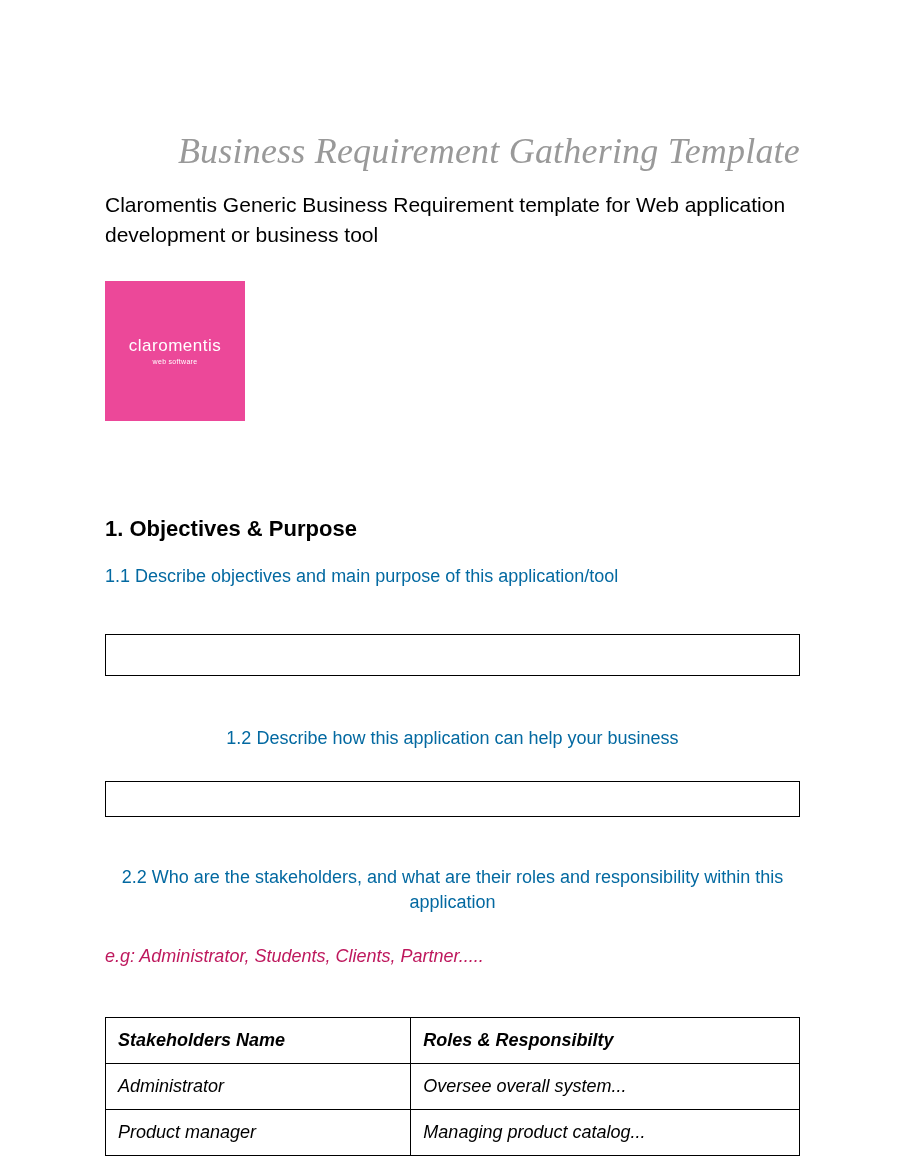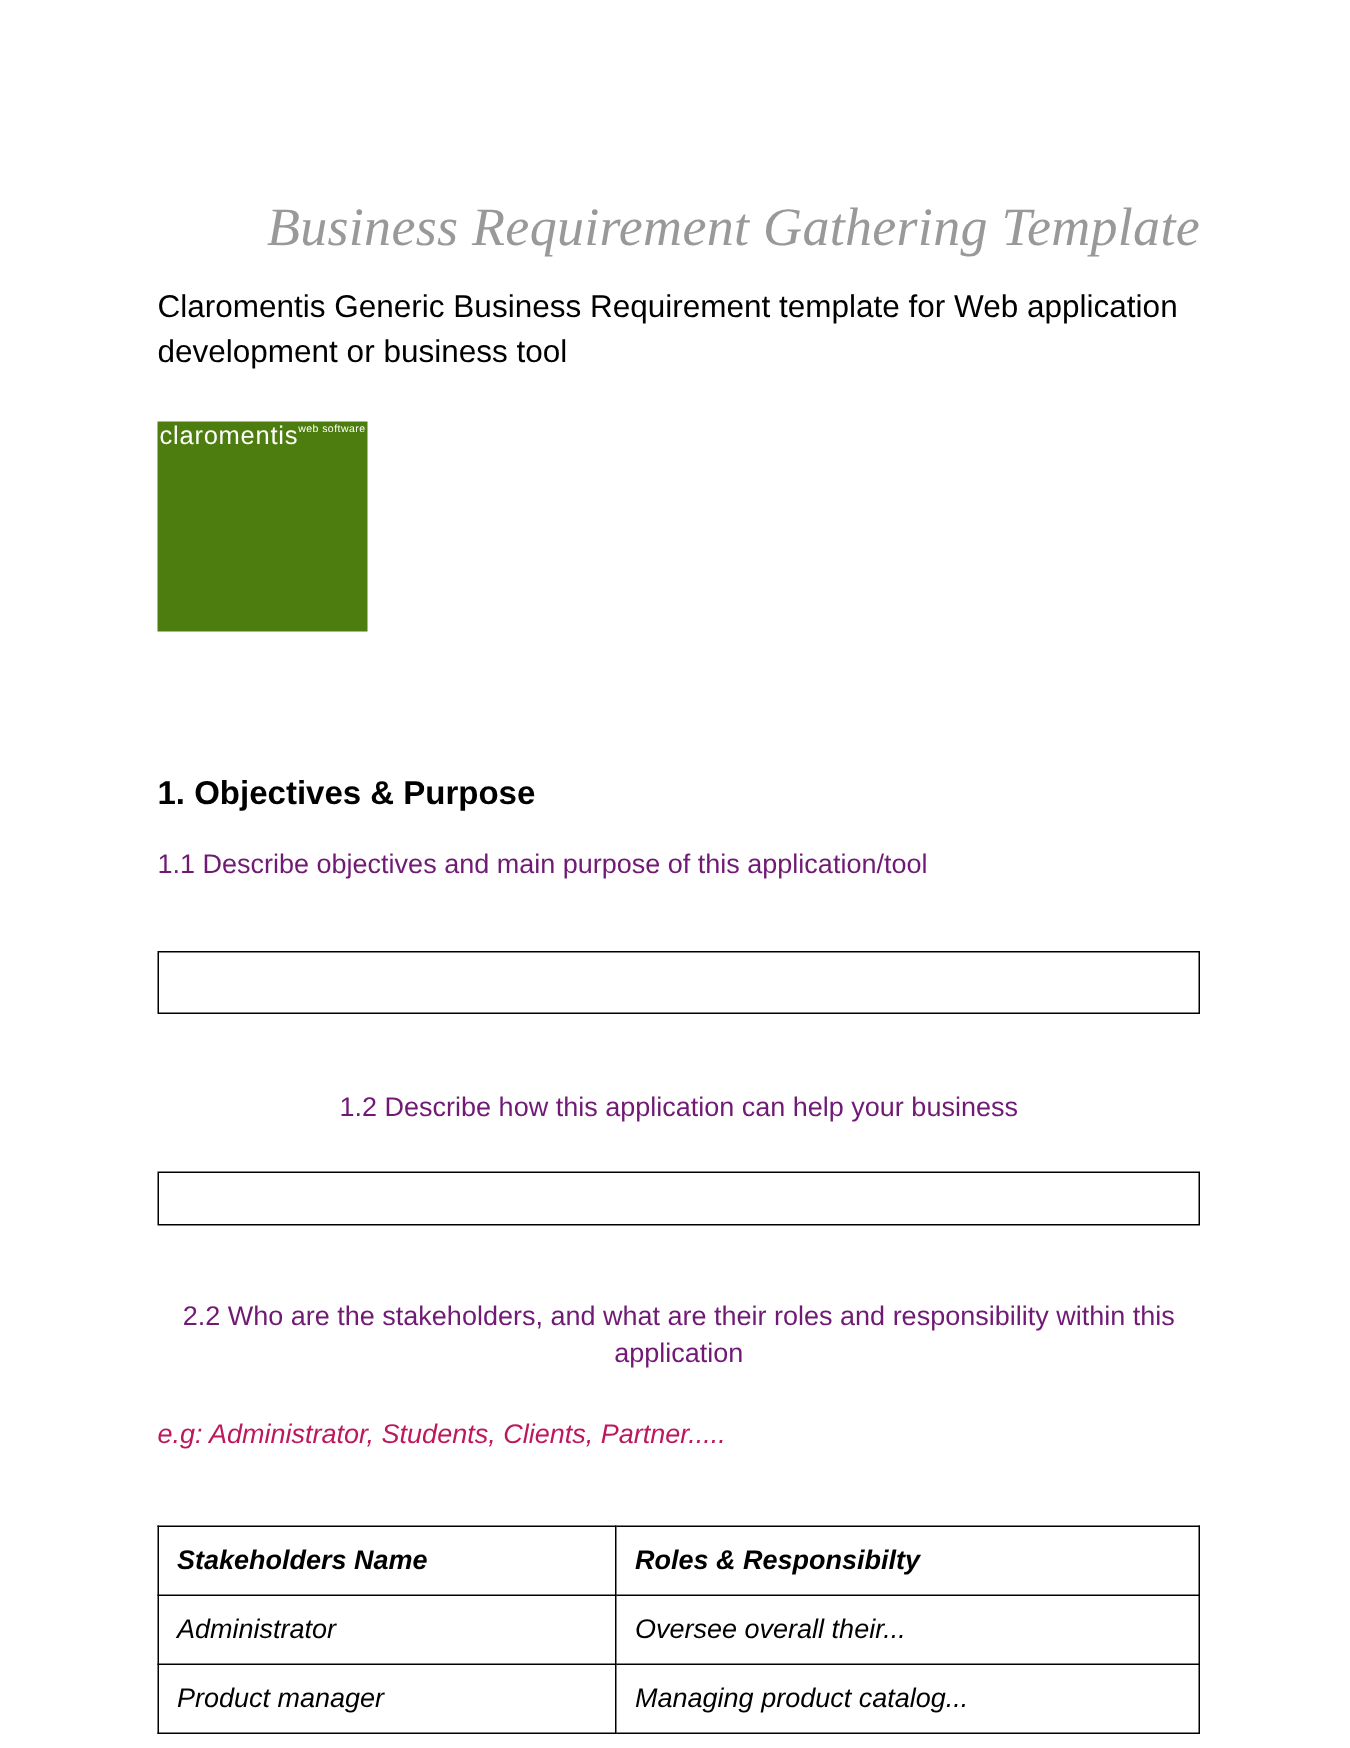--- a/index.html
+++ b/index.html
@@ -24,25 +24,25 @@
     }
     .intro {
       font-size: 21px;
       color: #000000;
       line-height: 1.45;
       margin-bottom: 30px;
     }
     .logo-box {
       width: 140px;
       height: 140px;
-      background: #4d7c0f;
+      background: #ec4899;
       display: flex;
-      flex-direction: row;
+      flex-direction: column;
       justify-content: center;
-      align-items: flex-start;
+      align-items: center;
       margin-bottom: 95px;
     }
     .logo-text {
       color: #ffffff;
       font-size: 17px;
       letter-spacing: 0.5px;
       font-weight: 300;
     }
     .logo-sub {
       color: #ffffff;
@@ -51,21 +51,21 @@
       letter-spacing: 0.3px;
     }
     .section-heading {
       font-size: 22px;
       font-weight: bold;
       color: #000000;
       margin-bottom: 22px;
     }
     .subsection {
       font-size: 18px;
-      color: #701a75;
+      color: #0369a1;
       margin-bottom: 45px;
       line-height: 1.4;
     }
     .subsection.tight { margin-bottom: 30px; text-align: center; }
     .empty-box {
       width: 100%;
       height: 42px;
       border: 1.5px solid #000000;
       margin-bottom: 50px;
     }
@@ -123,20 +123,20 @@
 <table class="stakeholders-table">
   <thead>
     <tr>
       <th class="col-name">Stakeholders Name</th>
       <th>Roles &amp; Responsibilty</th>
     </tr>
   </thead>
   <tbody>
     <tr>
       <td>Administrator</td>
-      <td>Oversee overall their...</td>
+      <td>Oversee overall system...</td>
     </tr>
     <tr>
       <td>Product manager</td>
       <td>Managing product catalog...</td>
     </tr>
   </tbody>
 </table>
 
 </body></html>

